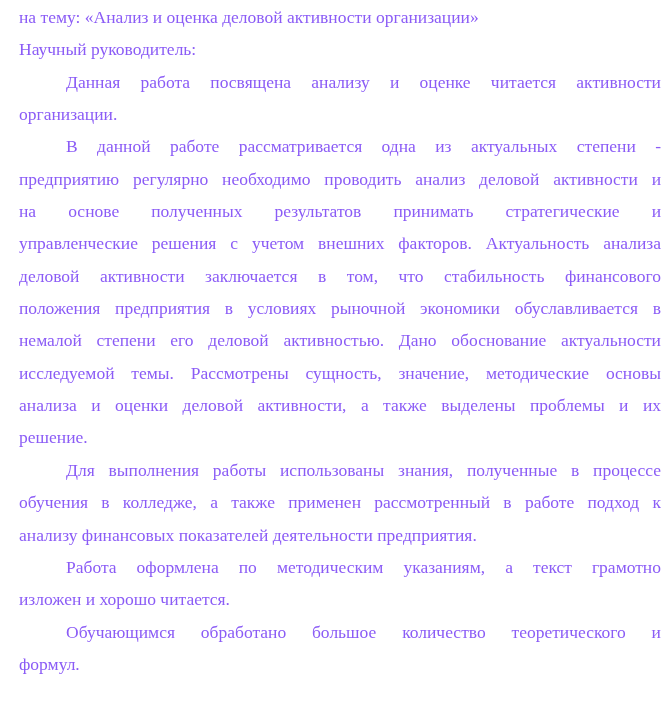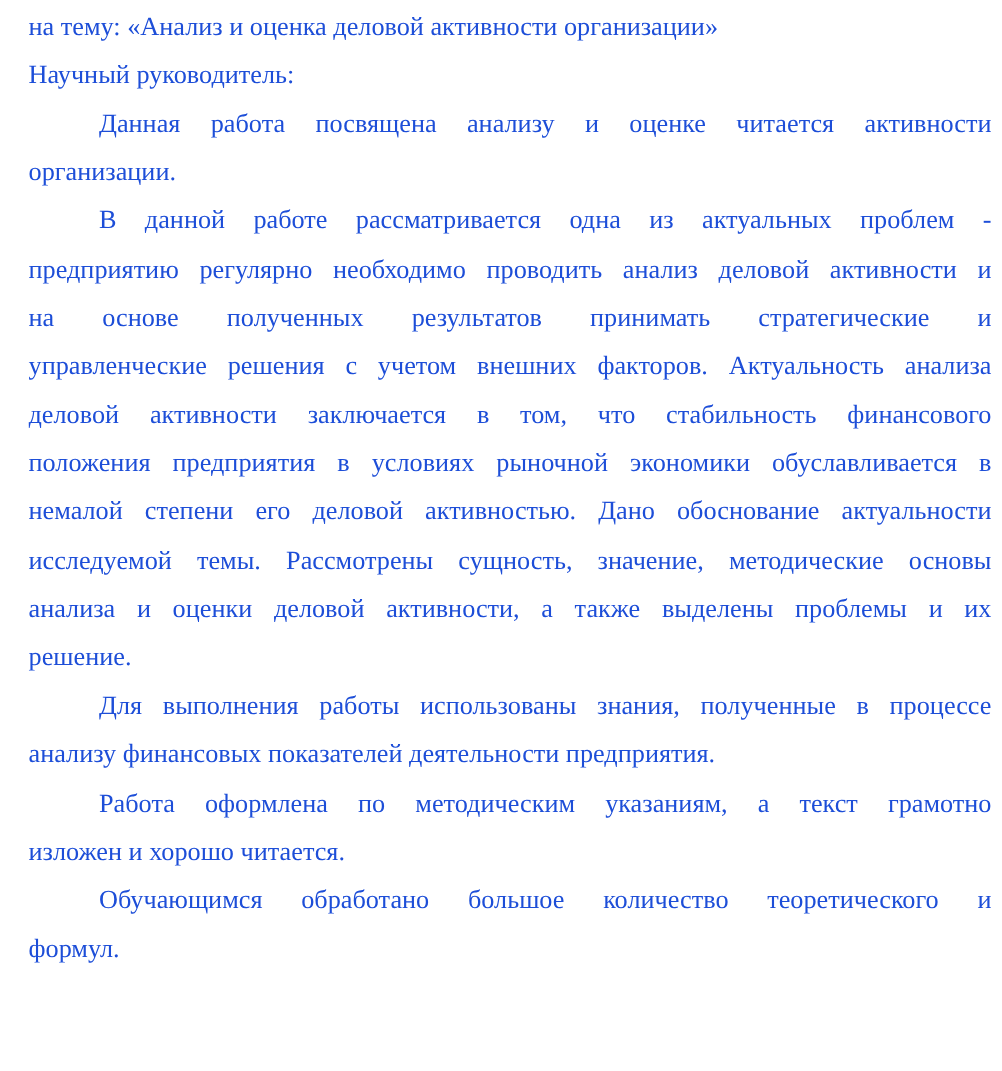--- a/index.html
+++ b/index.html
@@ -12,21 +12,21 @@
     background: #ffffff;
     overflow: hidden;
   }
   .page {
     box-sizing: border-box;
     width: 668px;
     height: 714px;
     padding: 1px 7px 0 19px;
     font-family: "Liberation Serif", "DejaVu Serif", serif;
     font-size: 17.5px;
-    color: #1d4ed8;
+    color: #8b5cf6;
     background: #ffffff;
   }
   .para {
     margin: 0;
     padding: 0;
   }
   .line {
     line-height: 32.35px;
     height: 32.35px;
     white-space: nowrap;      
@@ -50,33 +50,34 @@
         <div class="line last">на тему: «Анализ и оценка деловой активности организации»</div>
       </div>
       <div class="para">
         <div class="line last">Научный руководитель:</div>
       </div>
       <div class="para">
         <div class="line indent">Данная работа посвящена анализу и оценке читается активности</div>
         <div class="line last">организации.</div>
       </div>
       <div class="para">
-        <div class="line indent">В данной работе рассматривается одна из актуальных проблем -</div>
+        <div class="line indent">В данной работе рассматривается одна из актуальных степени -</div>
         <div class="line">предприятию регулярно необходимо проводить анализ деловой активности и</div>
         <div class="line">на основе полученных результатов принимать стратегические и</div>
         <div class="line">управленческие решения с учетом внешних факторов. Актуальность анализа</div>
         <div class="line">деловой активности заключается в том, что стабильность финансового</div>
         <div class="line">положения предприятия в условиях рыночной экономики обуславливается в</div>
         <div class="line">немалой степени его деловой активностью. Дано обоснование актуальности</div>
         <div class="line">исследуемой темы. Рассмотрены сущность, значение, методические основы</div>
         <div class="line">анализа и оценки деловой активности, а также выделены проблемы и их</div>
         <div class="line last">решение.</div>
       </div>
       <div class="para">
         <div class="line indent">Для выполнения работы использованы знания, полученные в процессе</div>
+        <div class="line">обучения в колледже, а также применен рассмотренный в работе подход к</div>
         <div class="line last">анализу финансовых показателей деятельности предприятия.</div>
       </div>
       <div class="para">
         <div class="line indent">Работа оформлена по методическим указаниям, а текст грамотно</div>
         <div class="line last">изложен и хорошо читается.</div>
       </div>
       <div class="para">
         <div class="line indent">Обучающимся обработано большое количество теоретического и</div>
         <div class="line last">формул.</div>
       </div>

